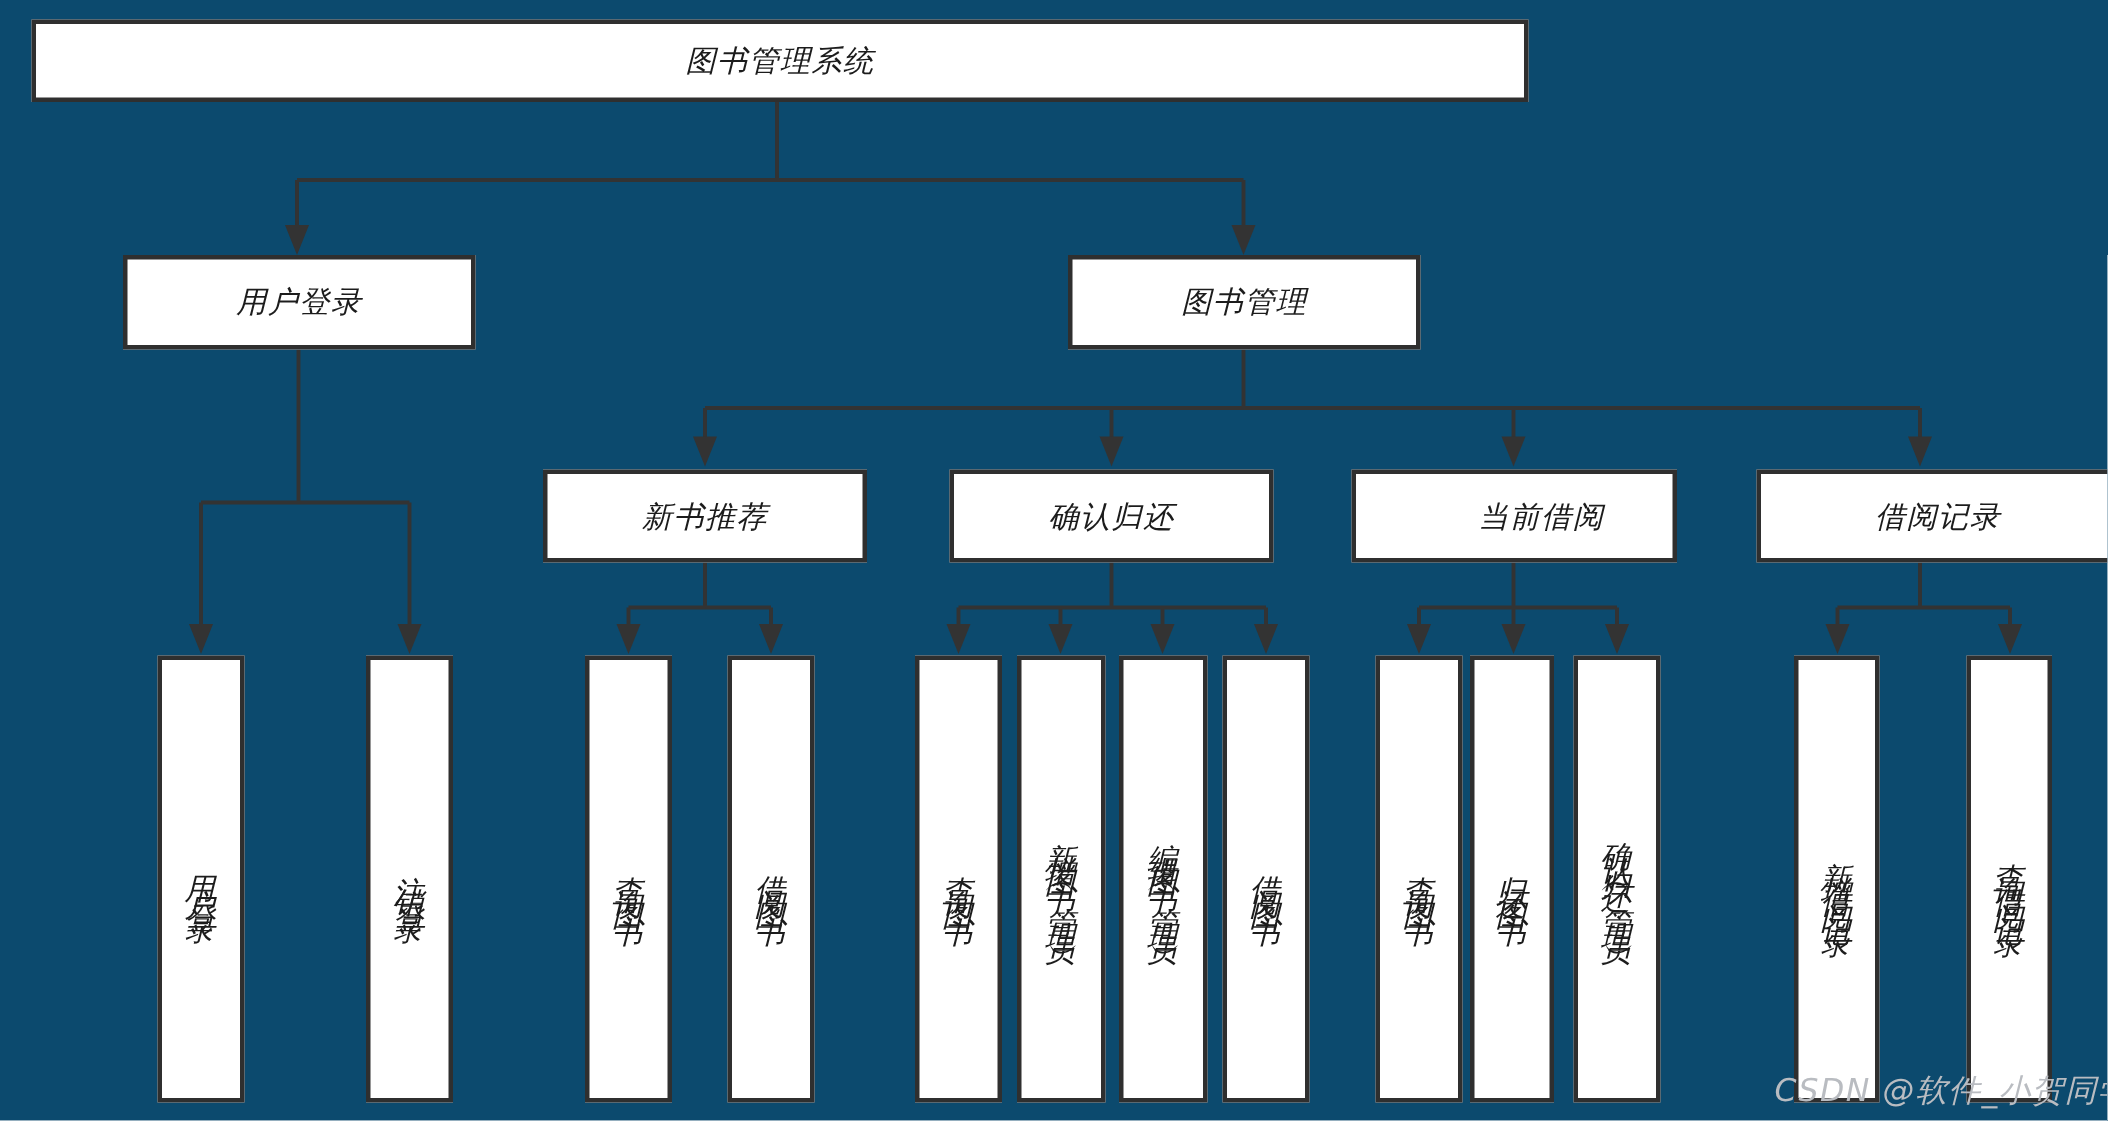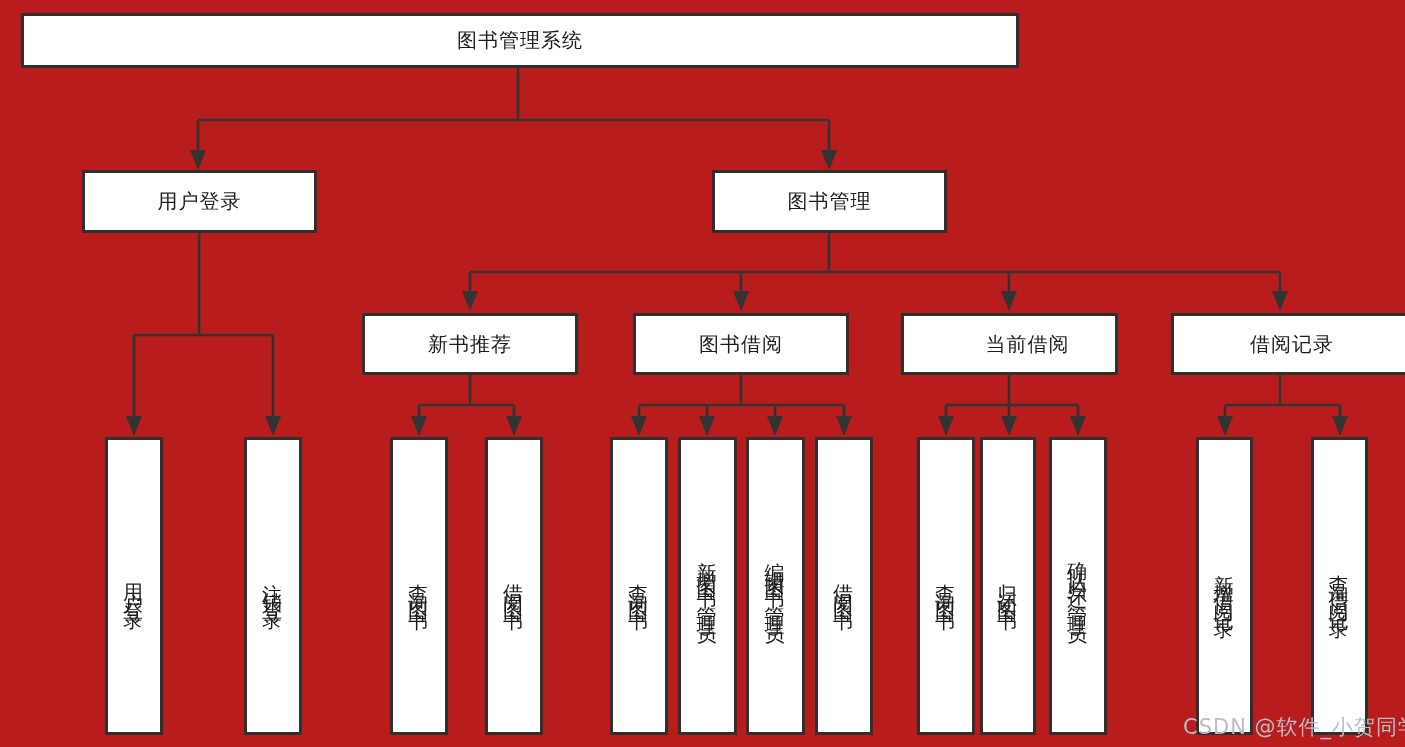--- a/index.html
+++ b/index.html
@@ -5,22 +5,23 @@
   html, body {
     margin: 0;
     padding: 0;
     background: #ffffff;
     font-family: "DejaVu Sans", "Liberation Sans", sans-serif;
   }
   .stage {
     position: relative;
     width: 1405px;
     height: 747px;
-    background: #b91c1c;
+    background: #0c4a6e;
     overflow: hidden;
+    font-style: italic;
   }
   .connectors {
     position: absolute;
     left: 0;
     top: 0;
     width: 1405px;
     height: 747px;
     pointer-events: none;
   }
   .ln { stroke: #333333; stroke-width: 2.6; fill: none; }
@@ -108,21 +109,21 @@
       <path class="ar" d="M1332,416 h16 L1340,436 Z"></path>
     </g>
   </svg>
 
   <div class="node" style="left:21px; top:13px; width:998px; height:55px;">图书管理系统</div>
 
   <div class="node" style="left:82px; top:170px; width:235px; height:63px;">用户登录</div>
   <div class="node" style="left:712px; top:170px; width:235px; height:63px;">图书管理</div>
 
   <div class="node" style="left:362px; top:313px; width:216px; height:62px;">新书推荐</div>
-  <div class="node" style="left:633px; top:313px; width:216px; height:62px;">图书借阅</div>
+  <div class="node" style="left:633px; top:313px; width:216px; height:62px;">确认归还</div>
   <div class="node" style="left:901px; top:313px; width:217px; height:62px;padding-left:36px;">当前借阅</div>
   <div class="node" style="left:1171px; top:313px; width:242px; height:62px;">借阅记录</div>
 
   <div class="node node-v" style="left:105px; top:437px; width:58px; height:298px;">用户登录</div>
   <div class="node node-v" style="left:244px; top:437px; width:58px; height:298px;">注销登录</div>
 
   <div class="node node-v" style="left:390px; top:437px; width:58px; height:298px;">查询图书</div>
   <div class="node node-v" style="left:485px; top:437px; width:58px; height:298px;">借阅图书</div>
 
   <div class="node node-v" style="left:610px; top:437px; width:58px; height:298px;">查询图书</div>

